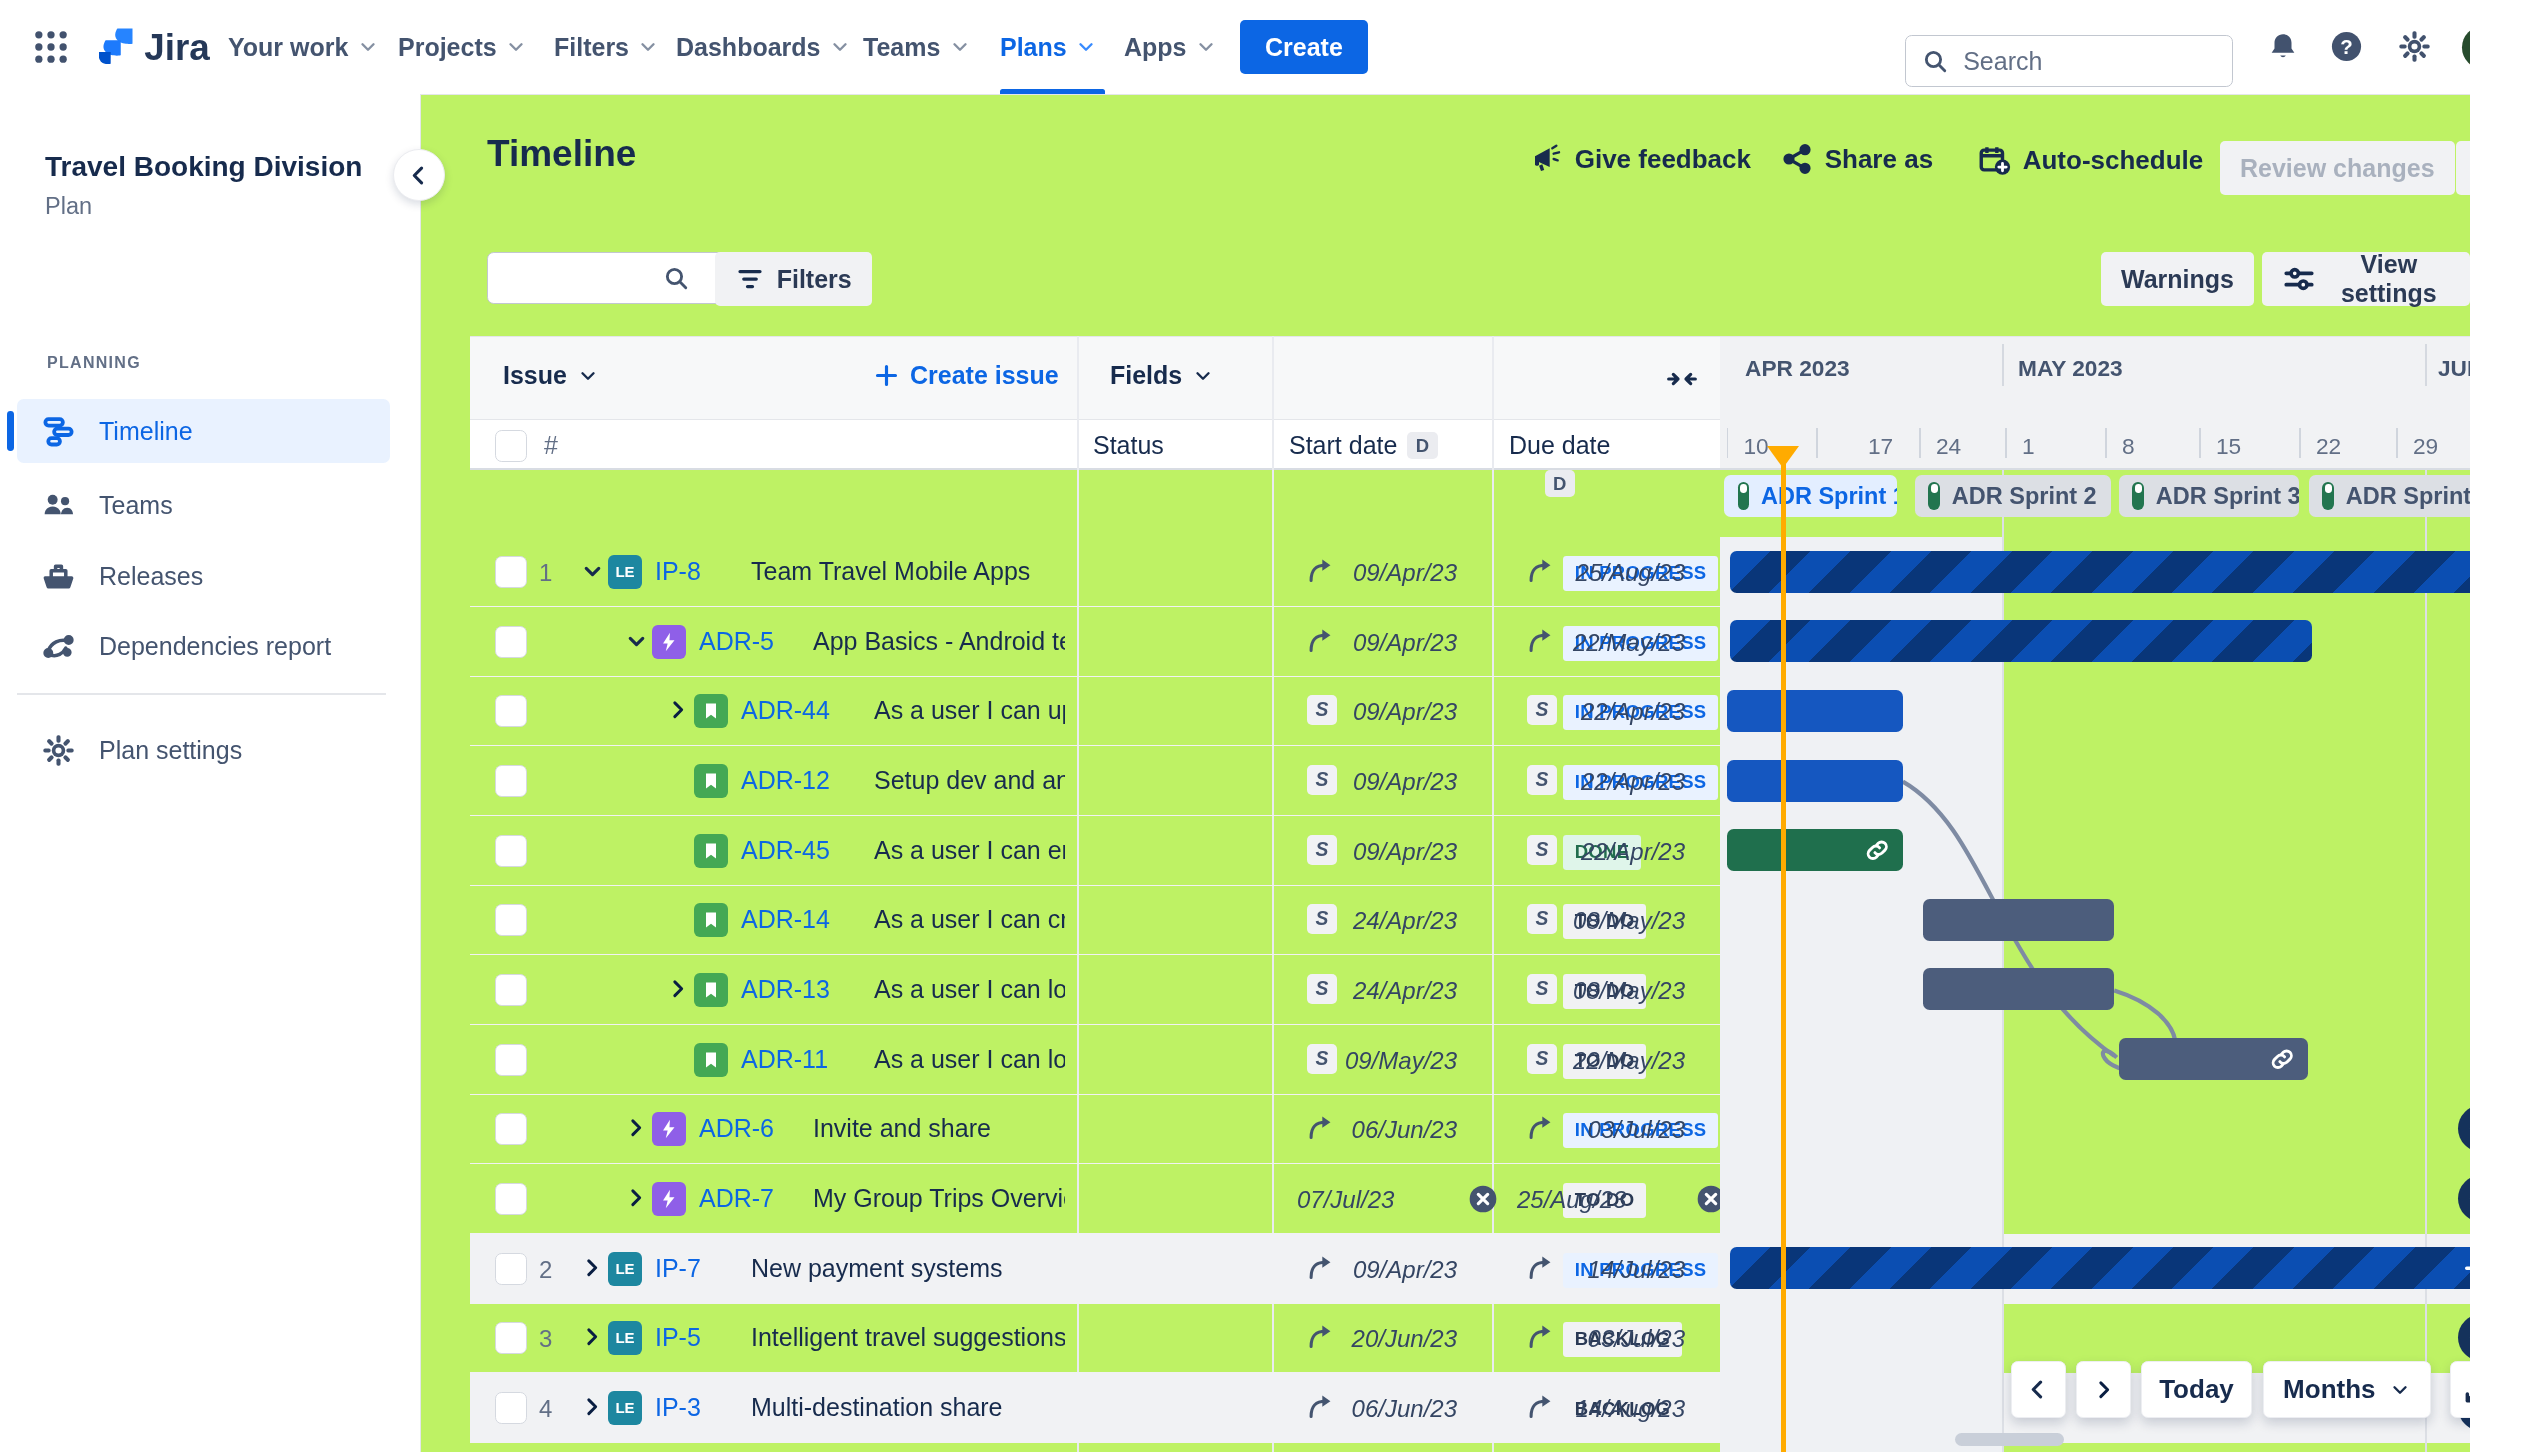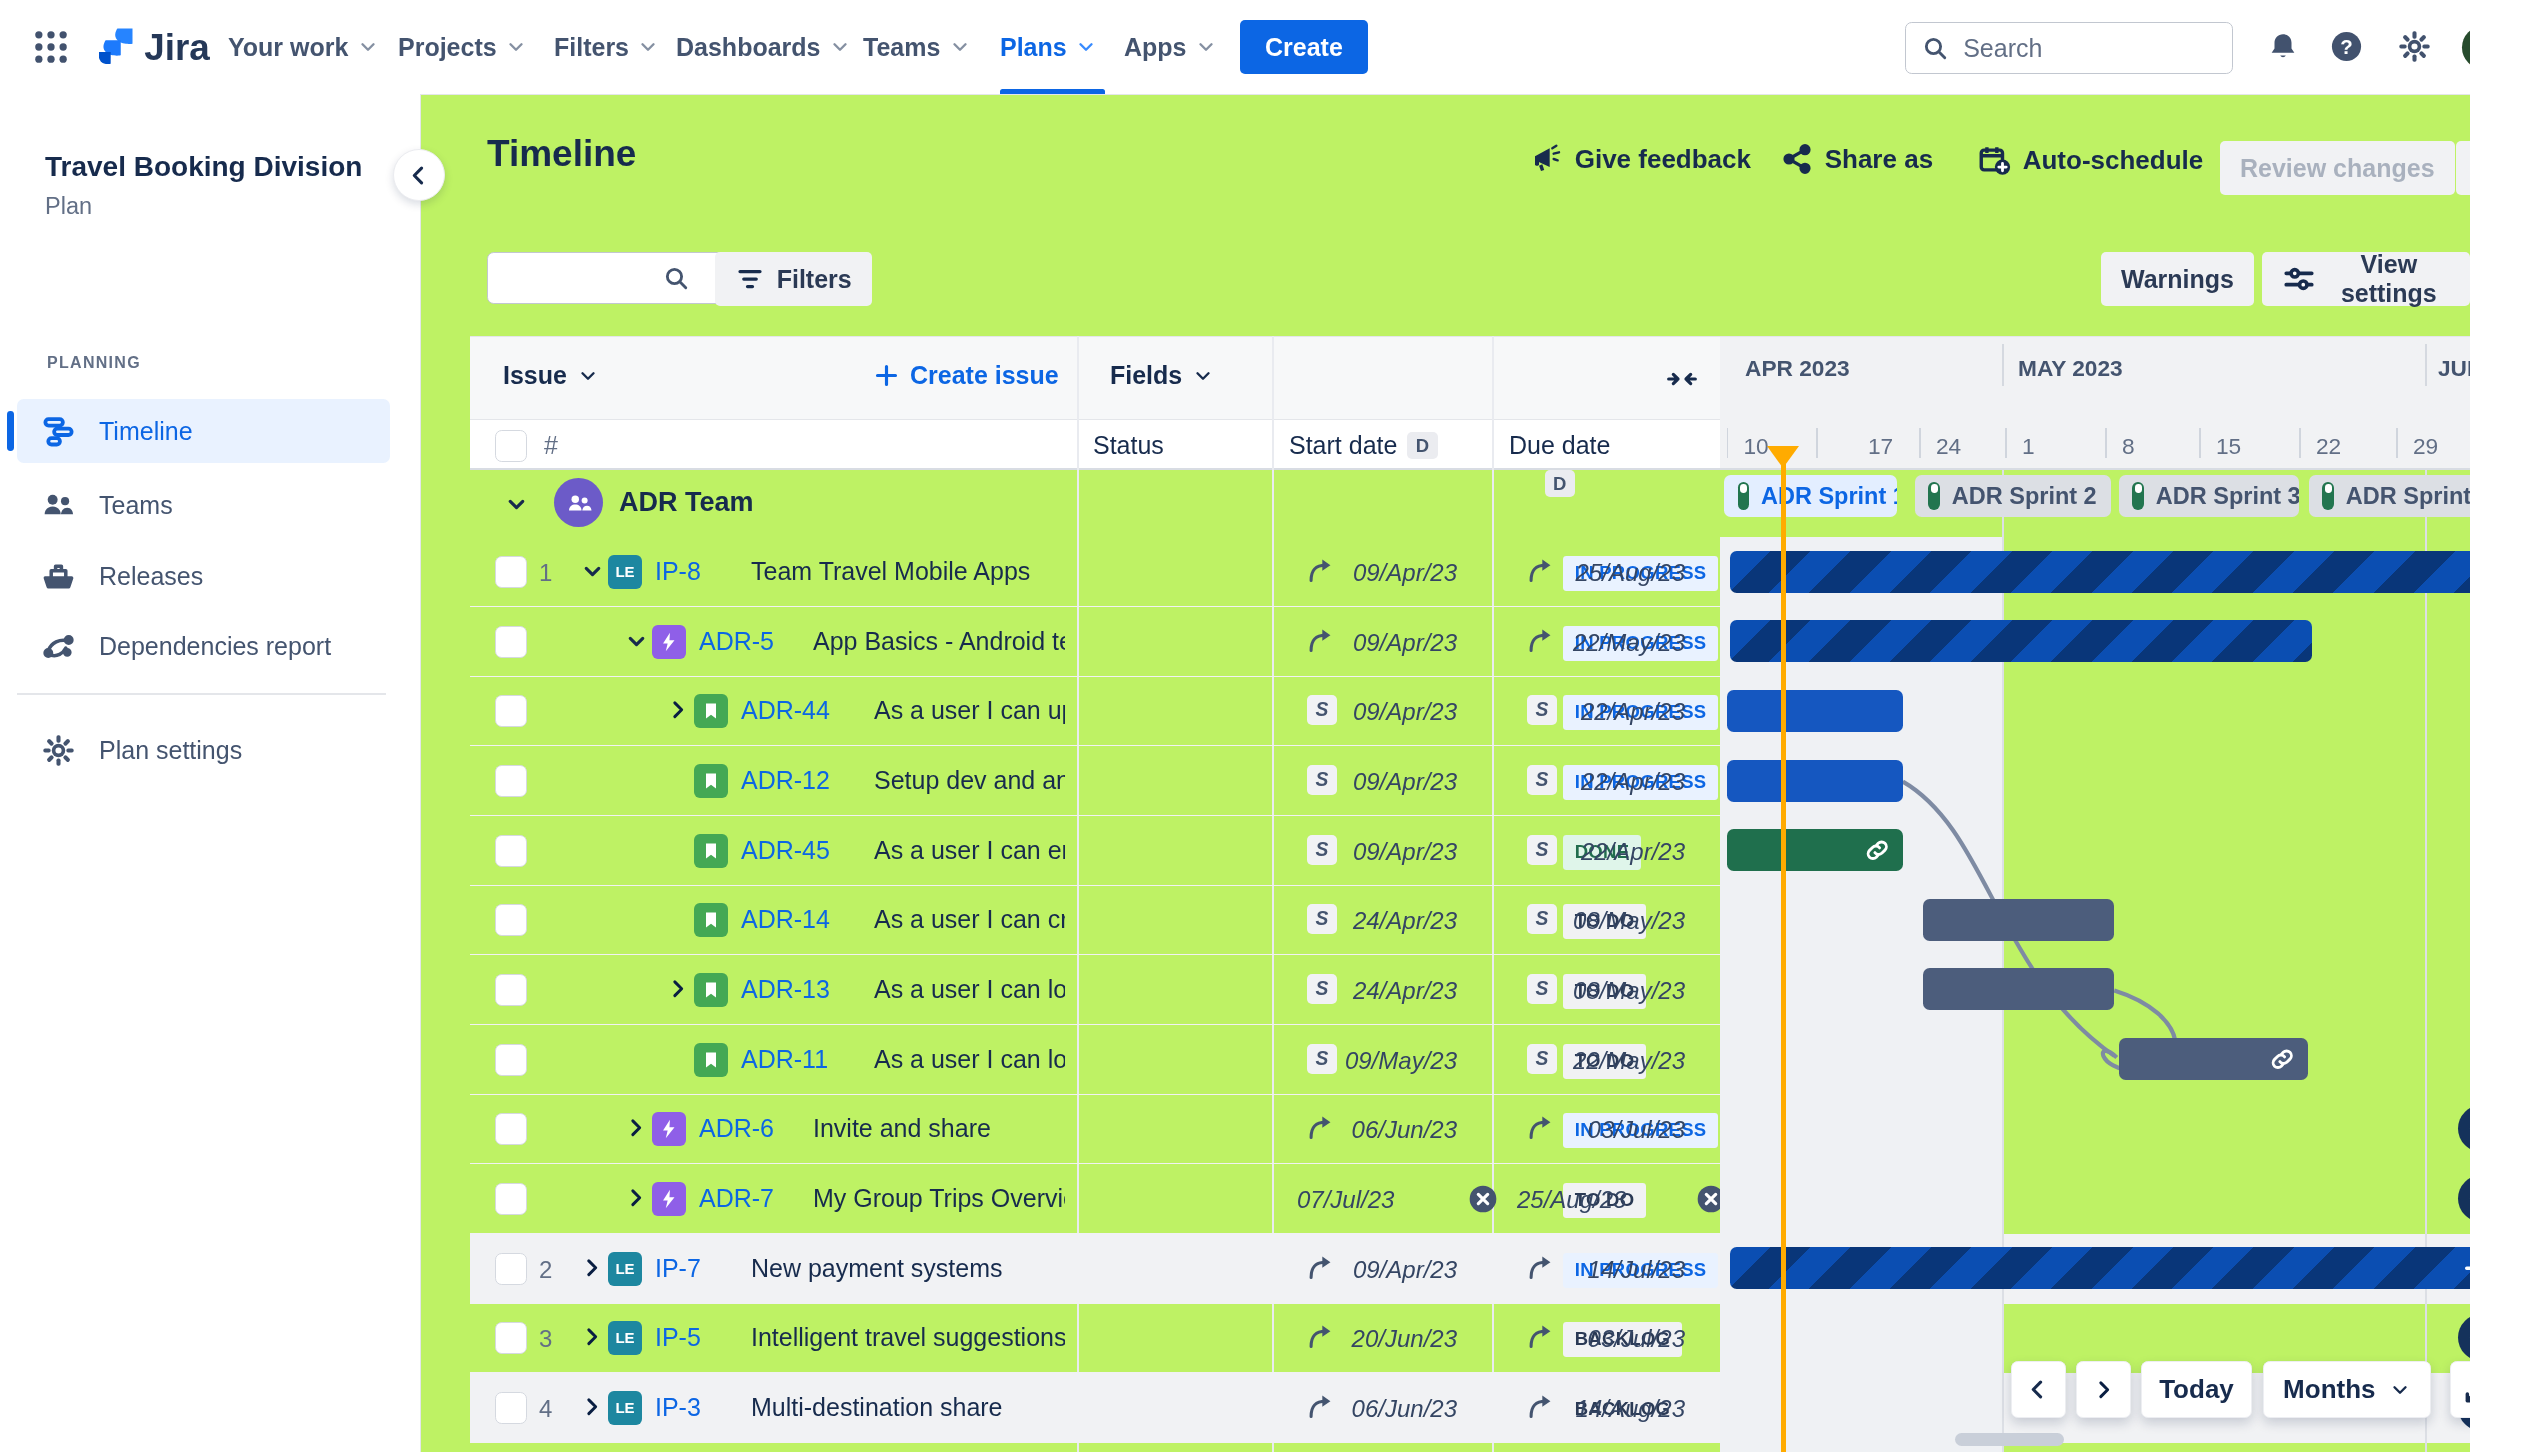--- a/index.html
+++ b/index.html
@@ -181,21 +181,21 @@
         <div class="navitem abs" style="left: 1124px; top: 22px; height: 50px;">
           <span>Apps</span>
           <span>
             <svg width="22" height="22" viewBox="0 0 24 24">
               <path d="M6 9l6 6 6-6" fill="none" stroke="#8590A2" stroke-width="2.6" stroke-linecap="round" stroke-linejoin="round"></path>
             </svg>
           </span>
         </div>
       </nav>
     <button class="create-btn abs" style="left:1240px;top:20px;">Create</button>
-    <div class="search-box" style="left:1905px;top:22px;justify-content:space-between;">
+    <div class="search-box" style="left:1905px;top:35px;justify-content:space-between;">
       <span id="nav-search-icon">
           <svg width="28.5" height="28.5" viewBox="0 0 24 24">
             <circle cx="10.5" cy="10.5" r="6" fill="none" stroke="#44546F" stroke-width="2.4"></circle>
             <path d="M15 15l5 5" stroke="#44546F" stroke-width="2.4" stroke-linecap="round"></path>
           </svg>
         </span>
       <input type="text" placeholder="Search" style="">
     </div>
     <span class="abs" style="left:2266px;top:30px;">
         <svg width="34" height="34" viewBox="0 0 24 24">
@@ -457,39 +457,20 @@
 
   <div class="colline" style="left:1077px;"></div>
   <div class="colline" style="left:1272px;"></div>
   <div class="colline" style="left:1492px;"></div>
 
   <div id="shade-layer">
       <div class="shade" style="top: 1234px;"></div>
       <div class="shade" style="top: 1373px;"></div>
     </div>
 
-  <div class="abs" style="left:470px;top:470px;width:1250px;height:67px;">
-    <span class="abs" style="left:34px;top:22px;" id="team-chev">
-        <svg width="25" height="25" viewBox="0 0 24 24">
-          <path d="M6 9l6 6 6-6" fill="none" stroke="#172B4D" stroke-width="3" stroke-linecap="round" stroke-linejoin="round"></path>
-        </svg>
-      </span>
-    <span class="abs" style="left:84px;top:8.4px;width:49px;height:49px;border-radius:50%;background:#6C5BC8;
-          display:flex;align-items:center;justify-content:center;" id="team-avatar-icon">
-        <svg width="30" height="30" viewBox="0 0 24 24">
-          <g fill="#fff">
-            <circle cx="9" cy="9" r="3"></circle>
-            <path d="M4 18c0-3 2.2-4.8 5-4.8s5 1.8 5 4.8z"></path>
-            <circle cx="16.5" cy="10" r="2.4"></circle>
-            <path d="M14.6 18c.3-2.4 1.7-3.8 3.9-3.8 1.9 0 3.3 1.4 3.5 3.8z"></path>
-          </g>
-        </svg>
-      </span>
-    <span class="abs" style="left:149px;top:17px;font-size:27px;font-weight:700;color:#172B4D;">ADR Team</span>
-  </div>
 
   <div id="rows-table">
       <div class="trow" style="top: 537px;">
         <span class="chkbox" style="left:25px;top:18.5px;"></span>
         <span class="rownum" style="left:69px;top:22px;">1</span>
         <span class="abs" style="left:110px;top:22px;">
           <svg width="25" height="25" viewBox="0 0 24 24">
             <path d="M6 9l6 6 6-6" fill="none" stroke="#172B4D" stroke-width="3" stroke-linecap="round" stroke-linejoin="round"></path>
           </svg>
         </span>

